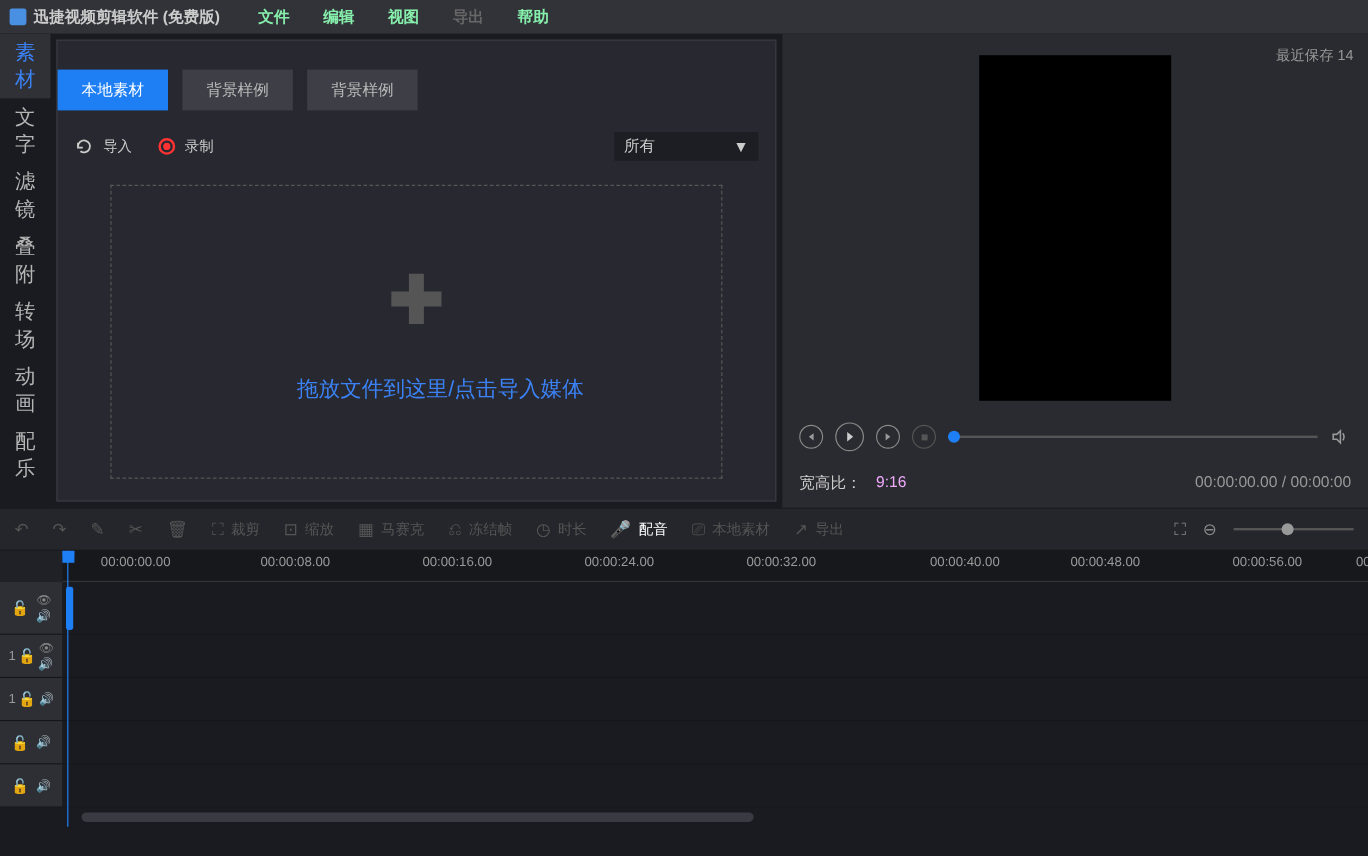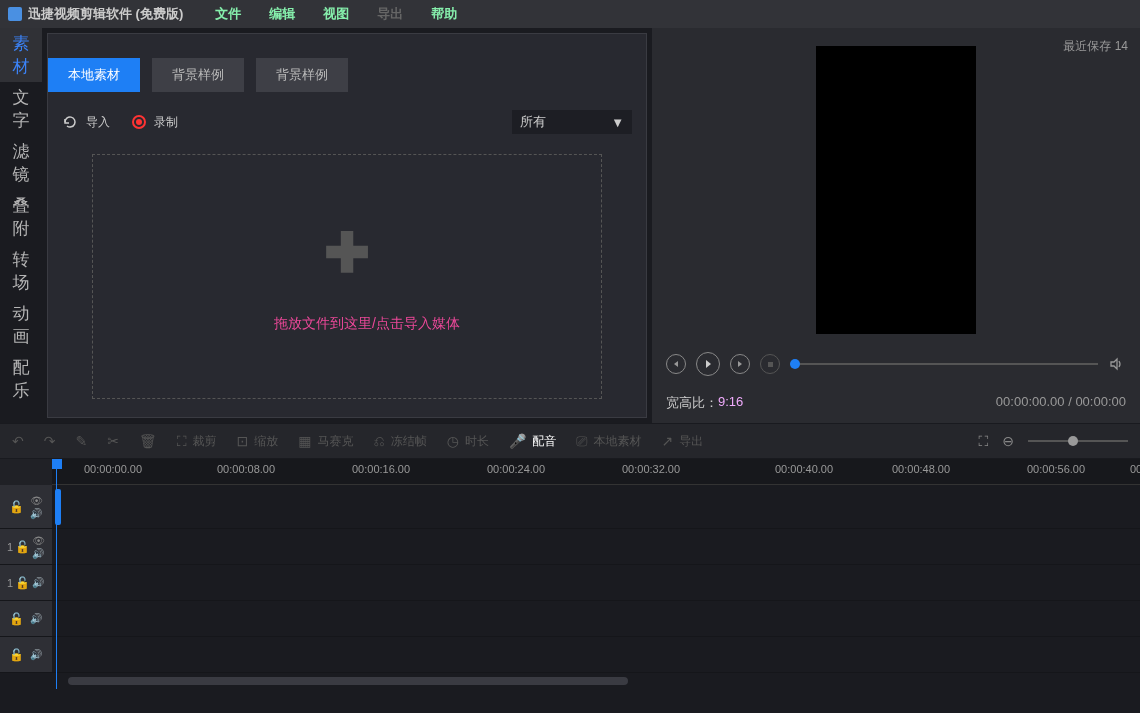--- a/index.html
+++ b/index.html
@@ -33,35 +33,35 @@
     .media-tabs { display: flex; justify-content: flex-start; gap: 12px; padding-top: 24px; }
     .media-tab { padding: 8px 20px; background: #3e3f46; color: #bbb; font-size: 13px; cursor: pointer; }
     .media-tab.active { background: #1e7ff5; color: #fff; }
     .media-toolbar { display: flex; align-items: center; padding: 18px 14px 0; gap: 22px; }
     .import-btn, .record-btn { display: flex; align-items: center; gap: 8px; color: #ccc; font-size: 12px; cursor: pointer; }
     .record-dot { width: 14px; height: 14px; border: 2px solid #f33; border-radius: 50%; display: flex; align-items: center; justify-content: center; }
     .record-dot::after { content: ''; width: 6px; height: 6px; background: #f33; border-radius: 50%; }
     .filter-select { margin-left: auto; width: 120px; height: 24px; background: #1d1e24; border: none; color: #ccc; padding: 0 8px; display: flex; align-items: center; justify-content: space-between; cursor: pointer; font-size: 13px; }
     .dropzone { margin: 20px 44px 20px; height: 245px; border: 1px dashed #555; display: flex; flex-direction: column; align-items: center; justify-content: center; gap: 30px; cursor: pointer; }
     .plus-icon { font-size: 55px; color: #555; font-weight: bold; }
-    .dropzone-text { color: #ec4899; font-size: 14px; margin-left: 40px; }
+    .dropzone-text { color: #3b82f6; font-size: 18px; margin-left: 40px; }
     
     
     .preview-panel { flex: 1; background: #2a2b30; position: relative; display: flex; flex-direction: column; }
     .save-label { position: absolute; top: 10px; right: 12px; color: #999; font-size: 12px; }
     .preview-video { width: 160px; height: 288px; background: #000; margin: 18px auto 0; }
     .playback-controls { display: flex; align-items: center; gap: 10px; padding: 18px 14px 0; }
     .pb-btn { width: 20px; height: 20px; border: 1.5px solid #888; border-radius: 50%; display: flex; align-items: center; justify-content: center; cursor: pointer; color: #999; font-size: 10px; }
     .pb-btn.play { width: 24px; height: 24px; }
     .pb-btn.stop { border-color: #555; color: #555; }
     .progress-bar { flex: 1; height: 2px; background: #555; position: relative; }
     .progress-thumb { position: absolute; left: 0; top: -4px; width: 10px; height: 10px; background: #1e7ff5; border-radius: 50%; }
     .vol-icon { color: #999; font-size: 18px; cursor: pointer; }
     .preview-info { display: flex; justify-content: space-between; padding: 18px 14px 0; font-size: 13px; }
-    .aspect-ratio { display: flex; }
+    .aspect-ratio { display: flex; gap: 12px; }
     .aspect-label { color: #ccc; }
     .aspect-value { color: #f0abfc; }
     .time-display { color: #999; }
     
     
     .toolbar { height: 36px; background: #25262b; display: flex; align-items: center; padding: 0 12px; gap: 20px; border-top: 1px solid #191a1f; border-bottom: 1px solid #191a1f; }
     .tb-btn { display: flex; align-items: center; gap: 6px; color: #888; font-size: 12px; cursor: pointer; }
     .tb-btn.disabled { color: #555; }
     .tb-btn.active { color: #fff; }
     .tb-icon { font-size: 14px; }

